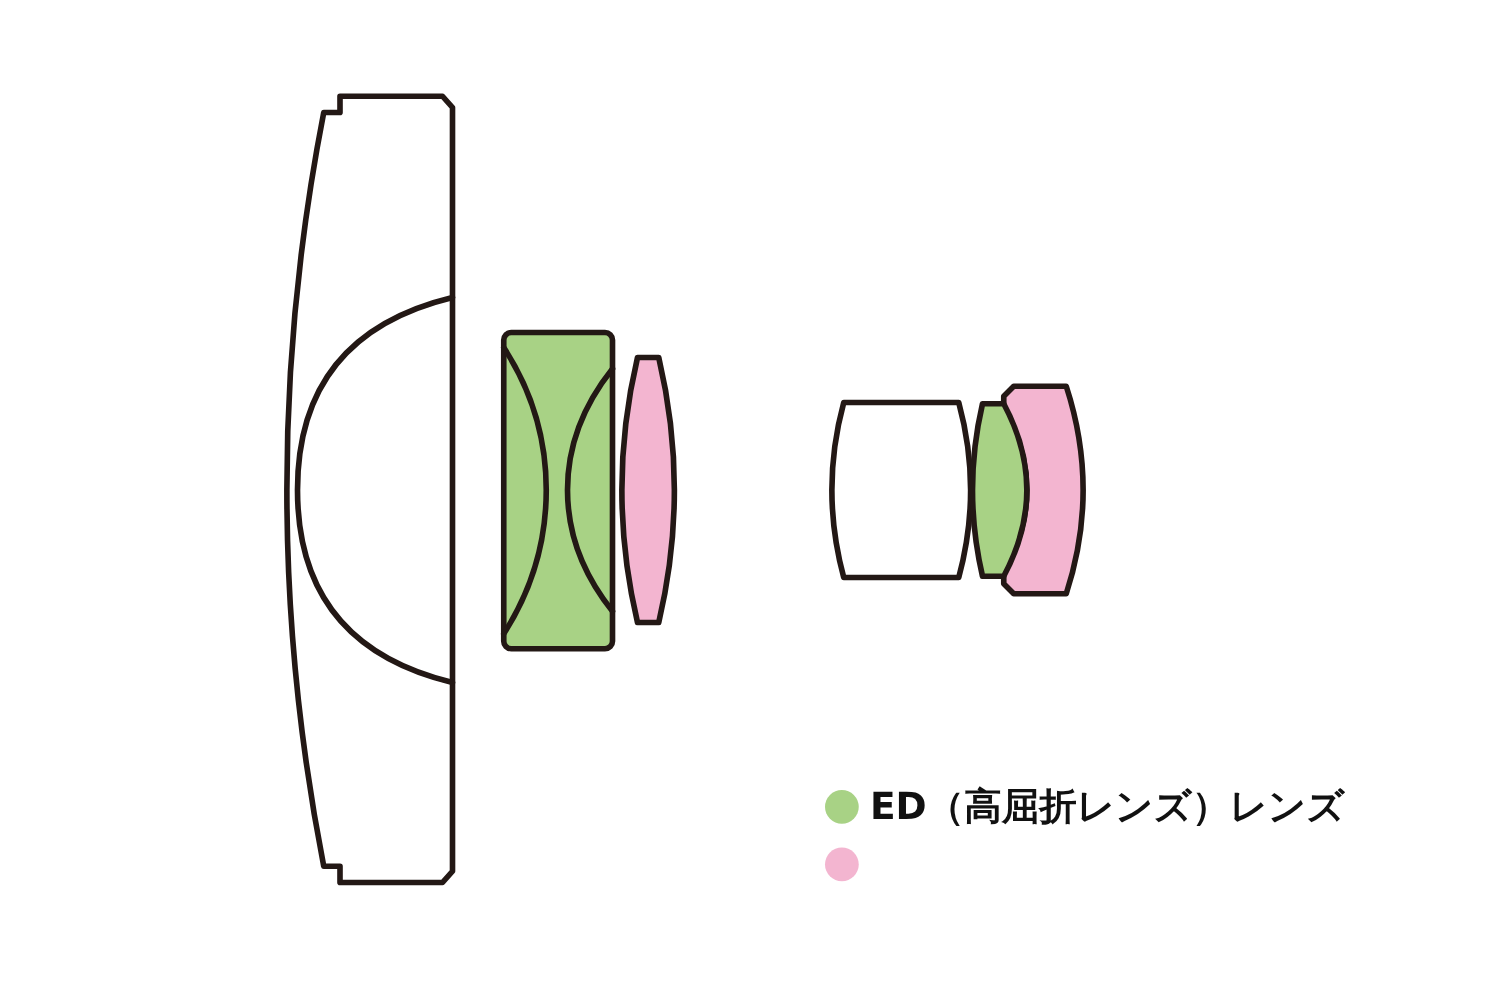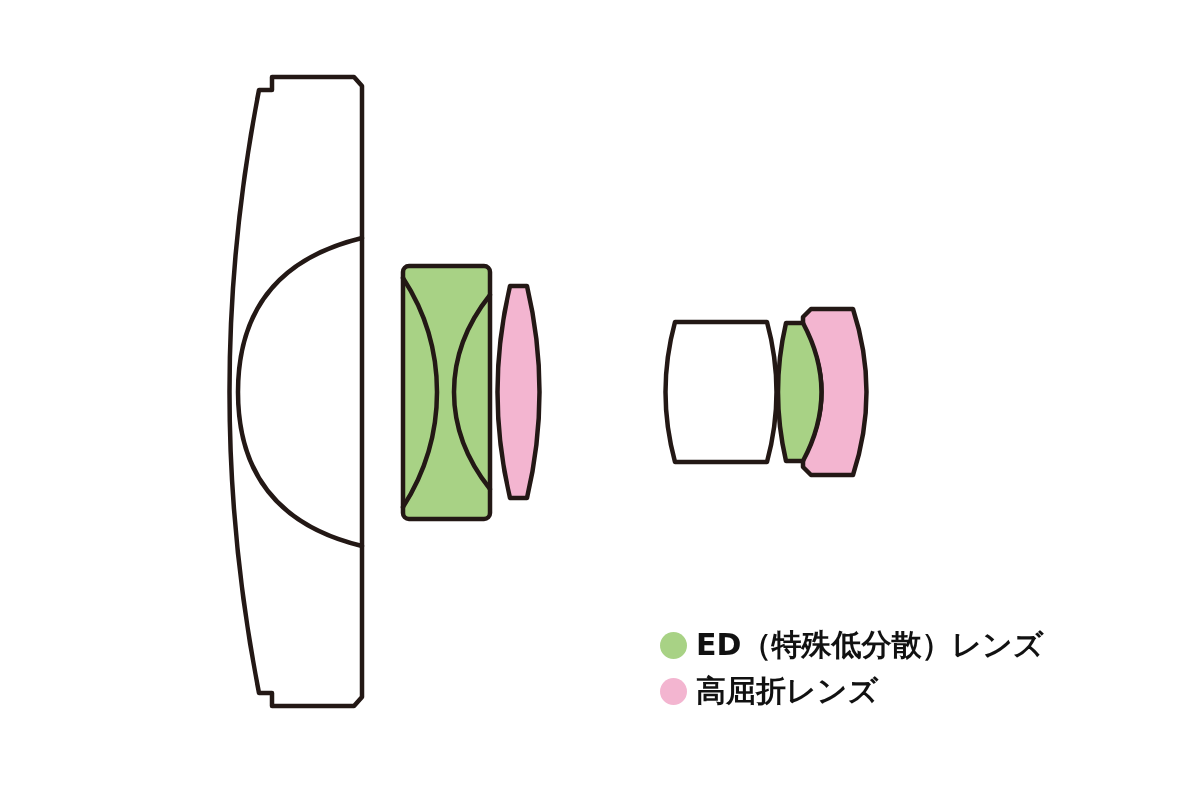--- a/index.html
+++ b/index.html
@@ -42,19 +42,18 @@
   </g>
 
   <g>
     <path class="stroke" fill="#a8d285" d="M786,323 L803,323 Q840,392 803,461 L786,461 Q770,392 786,323 Z"></path>
   </g>
 </svg>
 
 <div class="legend">
   <div class="legend-item">
     <span class="dot" style="background:#a8d285;"></span>
-    <span class="legend-label">ED（特殊低分散）レンズ</span>
+    <span class="legend-label">ED（高屈折レンズ）レンズ</span>
   </div>
   <div class="legend-item">
     <span class="dot" style="background:#f3b5d0;"></span>
-    <span class="legend-label">高屈折レンズ</span>
   </div>
 </div>
 
 </body></html>

